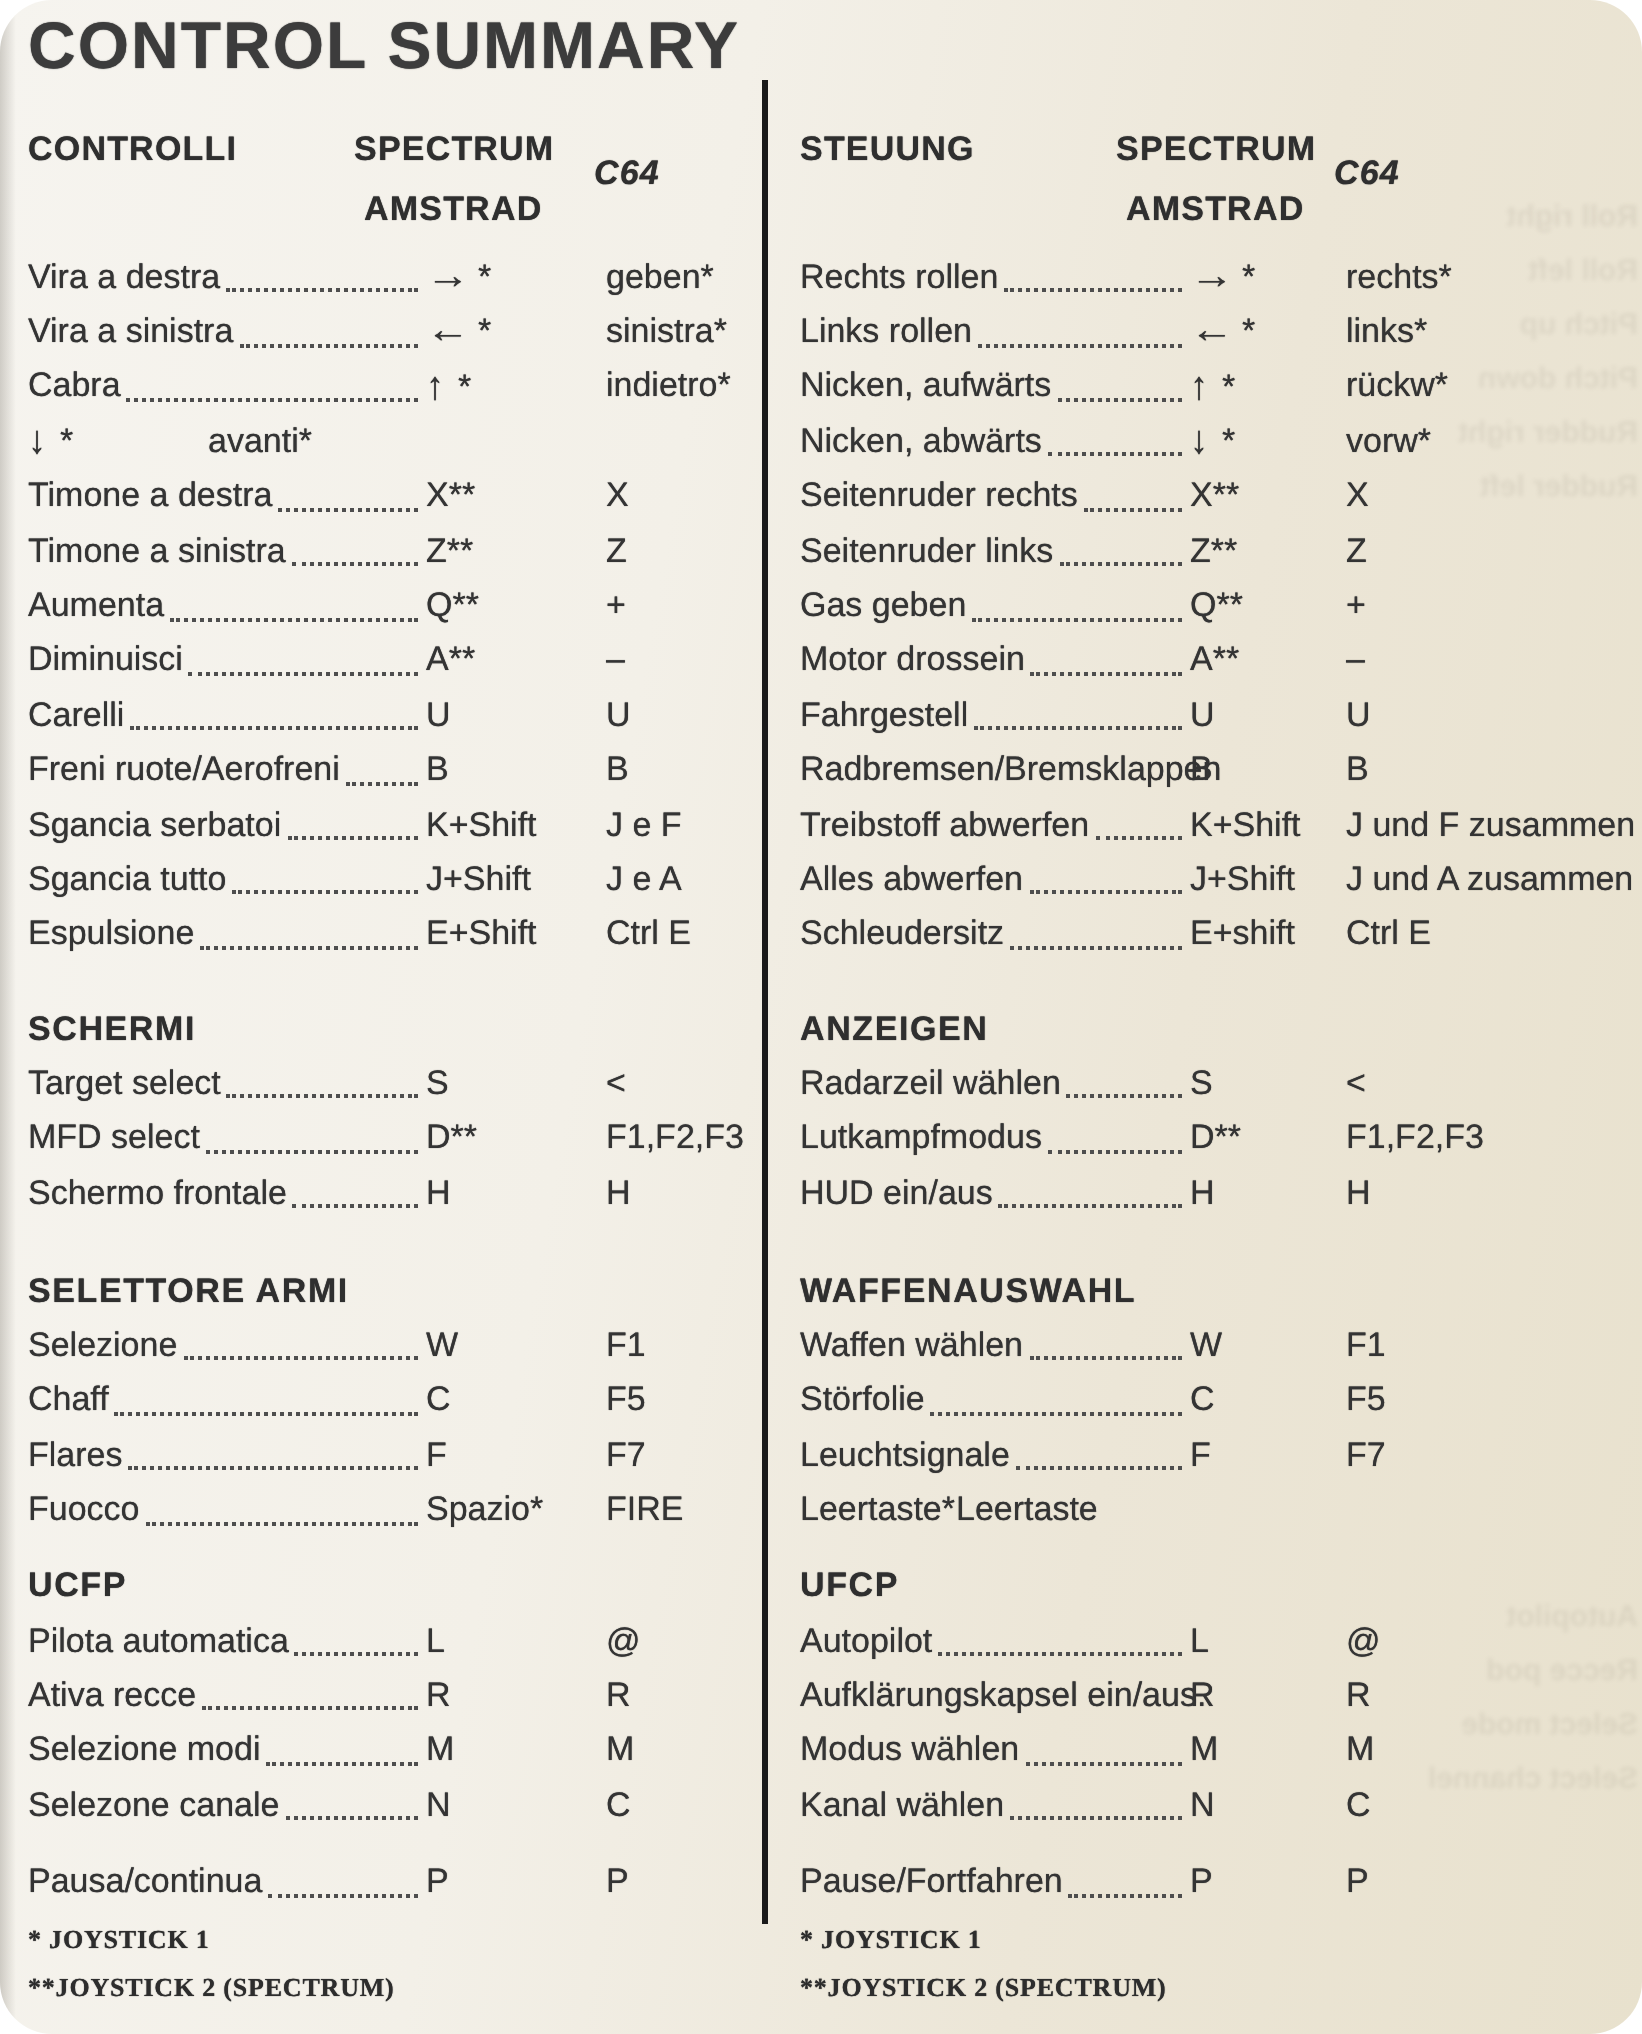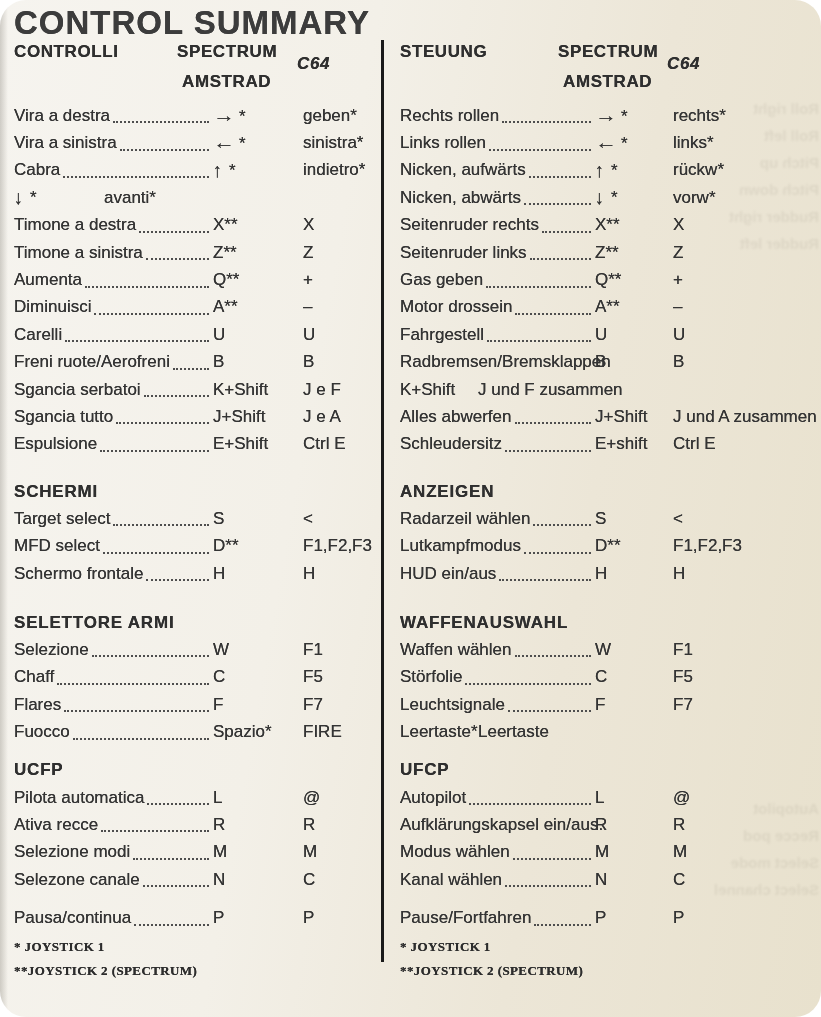--- a/index.html
+++ b/index.html
@@ -20,21 +20,21 @@
     position:absolute;left:14px;top:4px;margin:0;
     font-size:33px;font-weight:bold;letter-spacing:1px;color:#3c3c3c;
     text-shadow:0 0 .6px #3c3c3c;
   }
   .divider{
     position:absolute;left:381px;top:40px;width:3px;height:922px;background:#1a1a1a;
   }
   .col{position:absolute;top:40px;}
   .col.left{left:14px;width:366px;--keyx:199px;--c64x:289px;--p1:163px;--p2:283px;--p1b:168px;}
   .col.right{left:400px;width:421px;--keyx:195px;--c64x:273px;--p1:158px;--p2:267px;--p1b:163px;}
-  .col-header{position:relative;height:62px;font-weight:bold;font-size:17px;letter-spacing:.6px;color:#2f2f2f;text-shadow:0 0 .5px #2f2f2f;}
+  .col-header{position:relative;height:62px;font-weight:bold;font-size:17px;letter-spacing:.6px;color:#2f2f2f;text-shadow:0 0 .5px #2f2f2f;margin-top:23px;}
   .h-controls{position:absolute;left:0;top:2px;}
   .h-plat1{position:absolute;left:var(--p1);top:2px;}
   .h-plat2{position:absolute;left:var(--p2);top:14px;font-style:italic;}
   .h-plat1b{position:absolute;left:var(--p1b);top:32px;}
   .sec{margin:0;}
   .sec.gap-sm{margin-top:20px;}
   .sec.gap-md{margin-top:22px;}
   .sec.gap-lg{margin-top:11px;}
   .sec-heading{
     height:27px;display:flex;align-items:center;
@@ -378,20 +378,24 @@
           </div>
           <div class="row">
             <div class="lead">
               <span class="row-label">Radbremsen/Bremsklappen</span>
               <span class="dots hidden"></span>
             </div>
             <span class="key">B</span>
             <span class="c64">B</span>
           </div>
           <div class="row">
+            <div class="lead">
+              <span class="row-label">Treibstoff abwerfen</span>
+              <span class="dots"></span>
+            </div>
             <span class="key">K+Shift</span>
             <span class="c64">J und F zusammen</span>
           </div>
           <div class="row">
             <div class="lead">
               <span class="row-label">Alles abwerfen</span>
               <span class="dots"></span>
             </div>
             <span class="key">J+Shift</span>
             <span class="c64">J und A zusammen</span>

